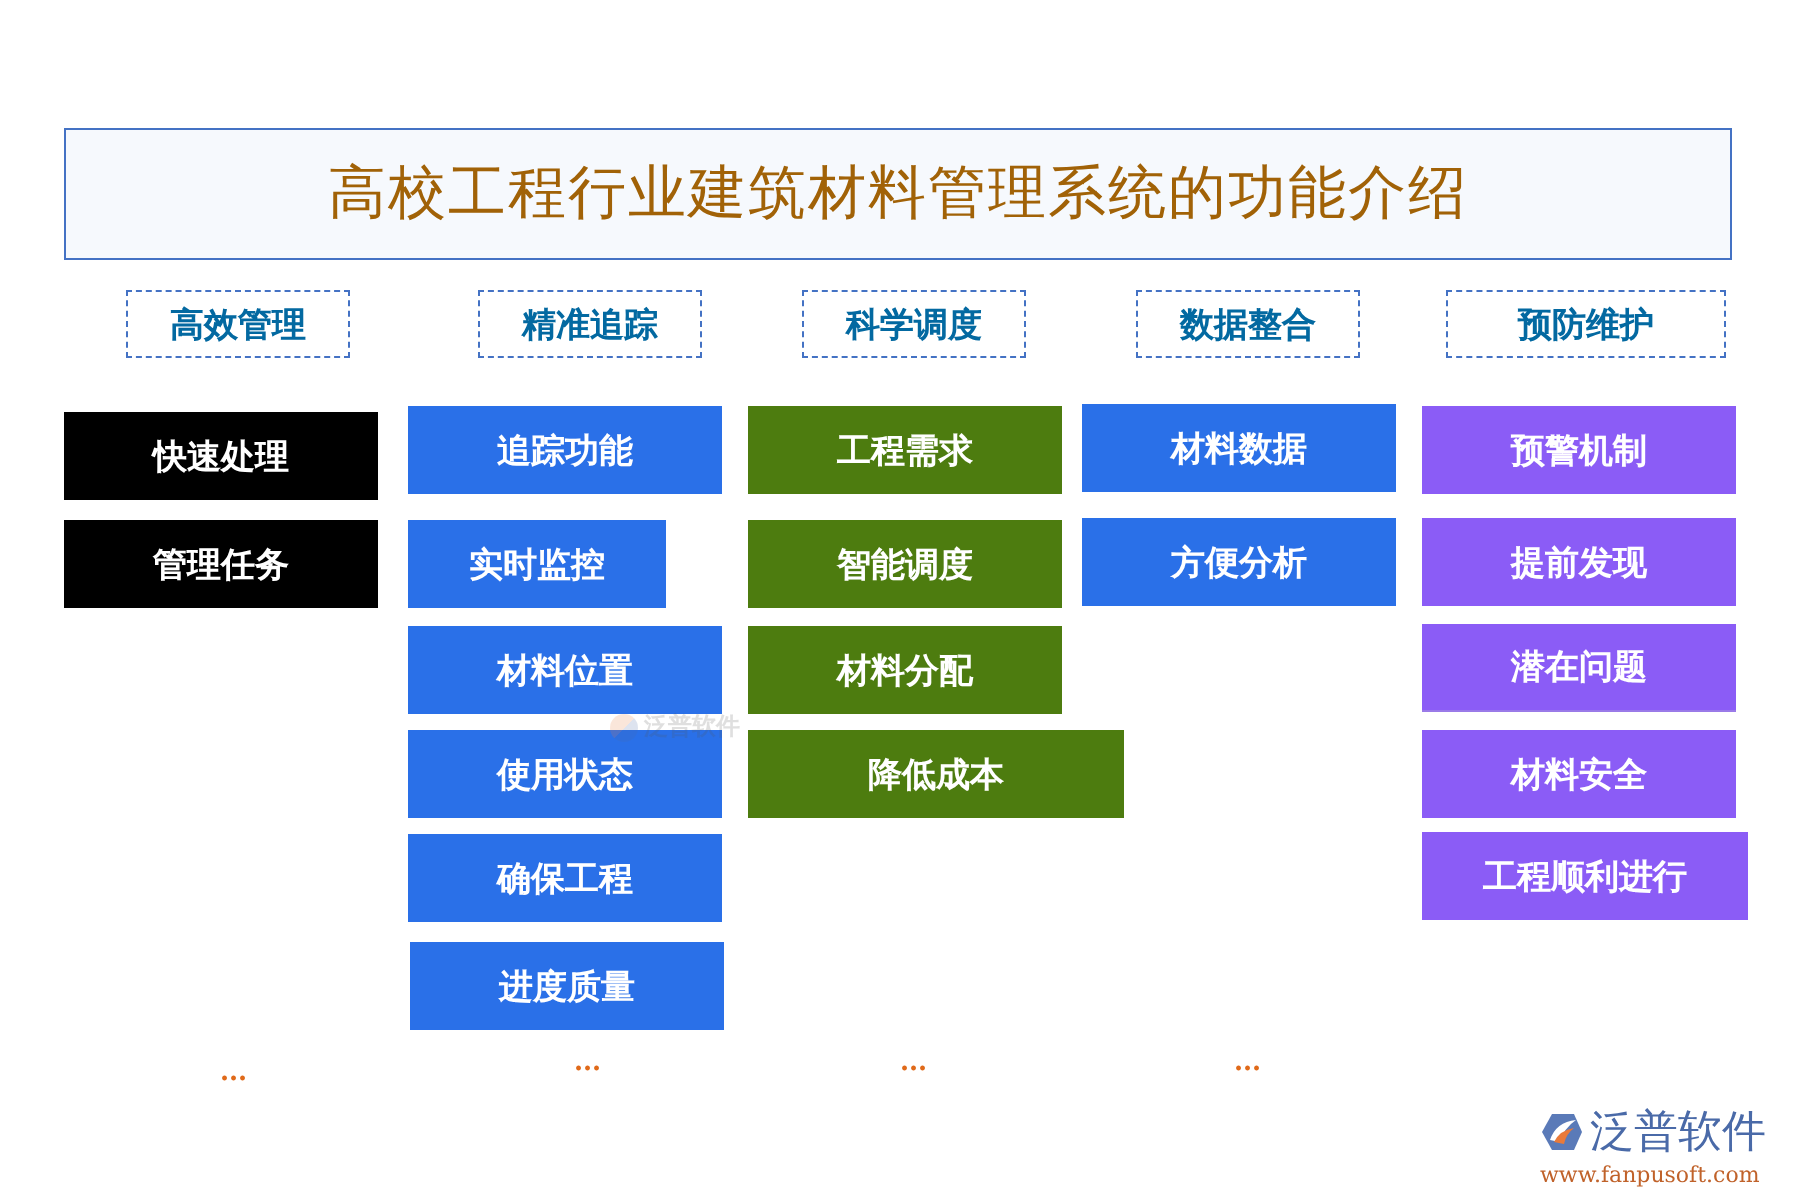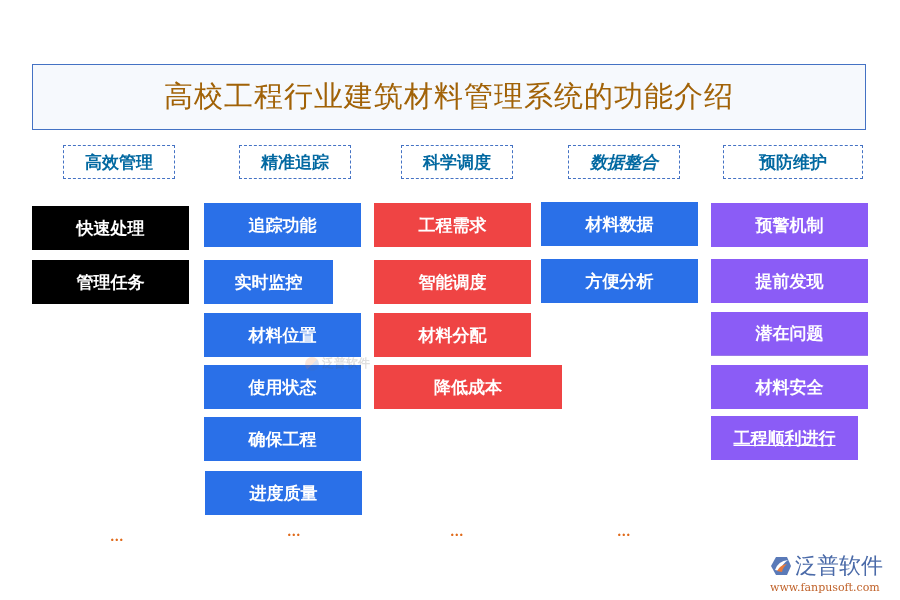--- a/index.html
+++ b/index.html
@@ -20,21 +20,21 @@
     display: flex; align-items: center; justify-content: center;
     font-size: 17px; color: #0369a1; font-weight: bold;
   }
   .box {
     position: absolute; height: 44px; box-sizing: border-box;
     display: flex; align-items: center; justify-content: center;
     color: #ffffff; font-size: 17px; font-weight: bold;
   }
   .c-olive { background: #000000; }
   .c-blue { background: #2a70e8; }
-  .c-green { background: #ef4444; }
+  .c-green { background: #4d7c0f; }
   .c-cyan { background: #8b5cf6; }
   .ellipsis {
     position: absolute; font-size: 13px; color: #e06a1a; font-weight: bold;
     letter-spacing: 0px; line-height: 10px;
   }
   .watermark-center {
     position: absolute; left: 305px; top: 355px; display: flex; align-items: center;
     opacity: 0.18; color: #555; font-size: 12px; font-weight: bold;
   }
   .wm-shape {
@@ -54,21 +54,21 @@
 </head>
 <body>
 
 <div class="title-box">
   <span class="title-text">高校工程行业建筑材料管理系统的功能介绍</span>
 </div>
 
 <div class="header" style="left:63px; width:112px;">高效管理</div>
 <div class="header" style="left:239px; width:112px;">精准追踪</div>
 <div class="header" style="left:401px; width:112px;">科学调度</div>
-<div class="header" style="left:568px; width:112px;font-style:italic;">数据整合</div>
+<div class="header" style="left:568px; width:112px;">数据整合</div>
 <div class="header" style="left:723px; width:140px;">预防维护</div>
 
 <div class="box c-olive" style="left:32px; top:206px; width:157px;">快速处理</div>
 <div class="box c-olive" style="left:32px; top:260px; width:157px;">管理任务</div>
 <div class="ellipsis" style="left:110px; top:532px;">...</div>
 
 <div class="box c-blue" style="left:204px; top:203px; width:157px;">追踪功能</div>
 <div class="box c-blue" style="left:204px; top:260px; width:129px;">实时监控</div>
 <div class="box c-blue" style="left:204px; top:313px; width:157px;">材料位置</div>
 <div class="box c-blue" style="left:204px; top:365px; width:157px;">使用状态</div>
@@ -83,21 +83,21 @@
 <div class="ellipsis" style="left:450px; top:527px;">...</div>
 
 <div class="box c-blue" style="left:541px; top:202px; width:157px;">材料数据</div>
 <div class="box c-blue" style="left:541px; top:259px; width:157px;">方便分析</div>
 <div class="ellipsis" style="left:617px; top:527px;">...</div>
 
 <div class="box c-cyan" style="left:711px; top:203px; width:157px;">预警机制</div>
 <div class="box c-cyan" style="left:711px; top:259px; width:157px;">提前发现</div>
 <div class="box c-cyan" style="left:711px; top:312px; width:157px; border-bottom:1px solid #9a7ae8;">潜在问题</div>
 <div class="box c-cyan" style="left:711px; top:365px; width:157px;">材料安全</div>
-<div class="box c-cyan" style="left:711px; top:416px; width:147px;text-decoration:underline;">工程顺利进行</div>
+<div class="box c-cyan" style="left:711px; top:416px; width:163px;">工程顺利进行</div>
 
 <div class="watermark-center">
   <span class="wm-shape"></span>
   <span>泛普软件</span>
 </div>
 
 <div class="logo">
   <div class="logo-row">
     <span class="logo-icon">
       <svg width="22" height="20" viewBox="0 0 22 20">

